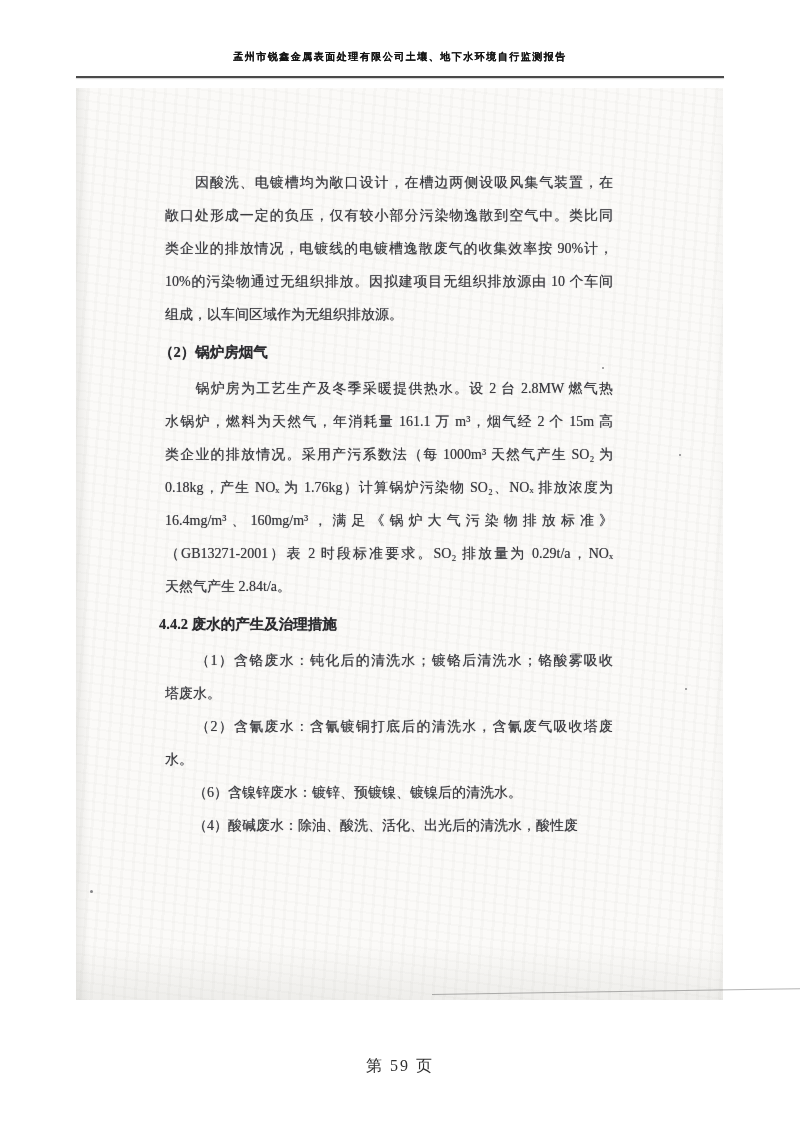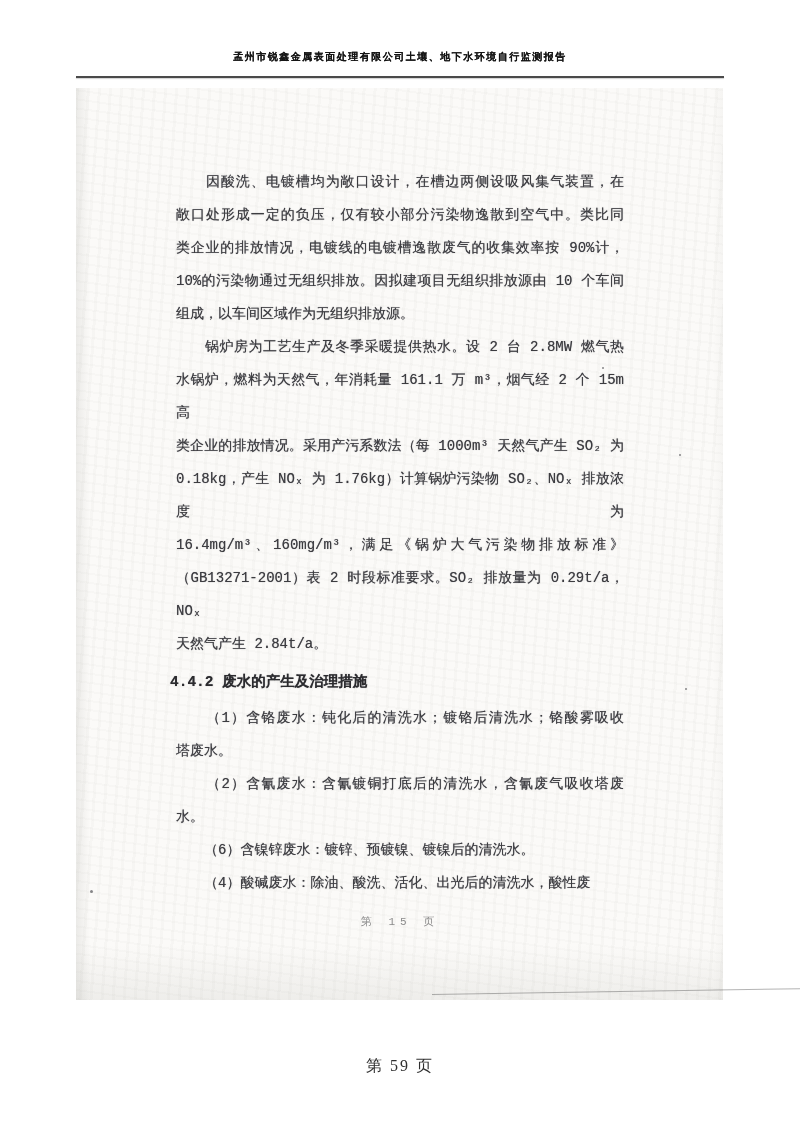--- a/index.html
+++ b/index.html
@@ -35,22 +35,22 @@
   .scan-noise{
     position:absolute;inset:0;pointer-events:none;
     background-image:
       repeating-linear-gradient(94deg, rgba(185,185,178,0.07) 0 3px, rgba(0,0,0,0) 3px 11px),
       repeating-linear-gradient(8deg, rgba(175,175,168,0.05) 0 2px, rgba(0,0,0,0) 2px 9px),
       linear-gradient(to right, rgba(150,150,145,0.16), rgba(0,0,0,0) 14px),
       linear-gradient(to left, rgba(170,170,165,0.07), rgba(0,0,0,0) 10px),
       linear-gradient(to top, rgba(160,160,152,0.14), rgba(0,0,0,0) 55px);
   }
   .scan-content{
-    position:absolute;left:100px;top:78px;width:448px;
-    font-size:14px;color:var(--ink);font-family:Liberation Mono, monospace;
+    position:absolute;left:89px;top:78px;width:448px;
+    font-size:14px;color:var(--ink);
   }
   .ln{
     line-height:33px;min-height:33px;white-space:nowrap;
     text-shadow:0 0 0.8px rgba(70,70,78,.75);
   }
   .ln.fill{white-space:normal;text-align:justify;text-align-last:justify;}
   .blk.para{margin:0;}
   .blk.heading{margin:5px 0 3px -6px;}
   .blk.heading .ln{font-weight:bold;font-size:14.5px;color:var(--heading-ink);}
   .scan-pagenum{
@@ -85,20 +85,23 @@
 
     <div class="scan-content">
       <div id="scan-blocks">
           <div class="blk para">
             <div class="ln fill">　　因酸洗、电镀槽均为敞口设计，在槽边两侧设吸风集气装置，在</div>
             <div class="ln fill">敞口处形成一定的负压，仅有较小部分污染物逸散到空气中。类比同</div>
             <div class="ln fill">类企业的排放情况，电镀线的电镀槽逸散废气的收集效率按 90%计，</div>
             <div class="ln fill">10%的污染物通过无组织排放。因拟建项目无组织排放源由 10 个车间</div>
             <div class="ln">组成，以车间区域作为无组织排放源。</div>
           </div>
+          <div class="blk heading">
+            <div class="ln">（2）锅炉房烟气</div>
+          </div>
           <div class="blk para">
             <div class="ln fill">　　锅炉房为工艺生产及冬季采暖提供热水。设 2 台 2.8MW 燃气热</div>
             <div class="ln fill">水锅炉，燃料为天然气，年消耗量 161.1 万 m³，烟气经 2 个 15m 高</div>
             <div class="ln fill">类企业的排放情况。采用产污系数法（每 1000m³ 天然气产生 SO₂ 为</div>
             <div class="ln fill">0.18kg，产生 NOₓ 为 1.76kg）计算锅炉污染物 SO₂、NOₓ 排放浓度为</div>
             <div class="ln fill">16.4mg/m³、160mg/m³，满足《锅炉大气污染物排放标准》</div>
             <div class="ln fill">（GB13271-2001）表 2 时段标准要求。SO₂ 排放量为 0.29t/a，NOₓ</div>
             <div class="ln">天然气产生 2.84t/a。</div>
           </div>
           <div class="blk heading">
@@ -112,21 +115,20 @@
             <div class="ln fill">　　（2）含氰废水：含氰镀铜打底后的清洗水，含氰废气吸收塔废</div>
             <div class="ln">水。</div>
           </div>
           <div class="blk para">
             <div class="ln">　　（6）含镍锌废水：镀锌、预镀镍、镀镍后的清洗水。</div>
           </div>
           <div class="blk para">
             <div class="ln">　　（4）酸碱废水：除油、酸洗、活化、出光后的清洗水，酸性废</div>
           </div>
         </div>
-      <div class="scan-pagenum">第 15 页</div>
     </div>
 
     <div class="scan-diag"></div>
     <div class="speckle s1"></div>
     <div class="speckle s2"></div>
     <div class="speckle s3"></div>
     <div class="speckle s4"></div>
   </div>
 
   <div class="page-footer">第 59 页</div>

